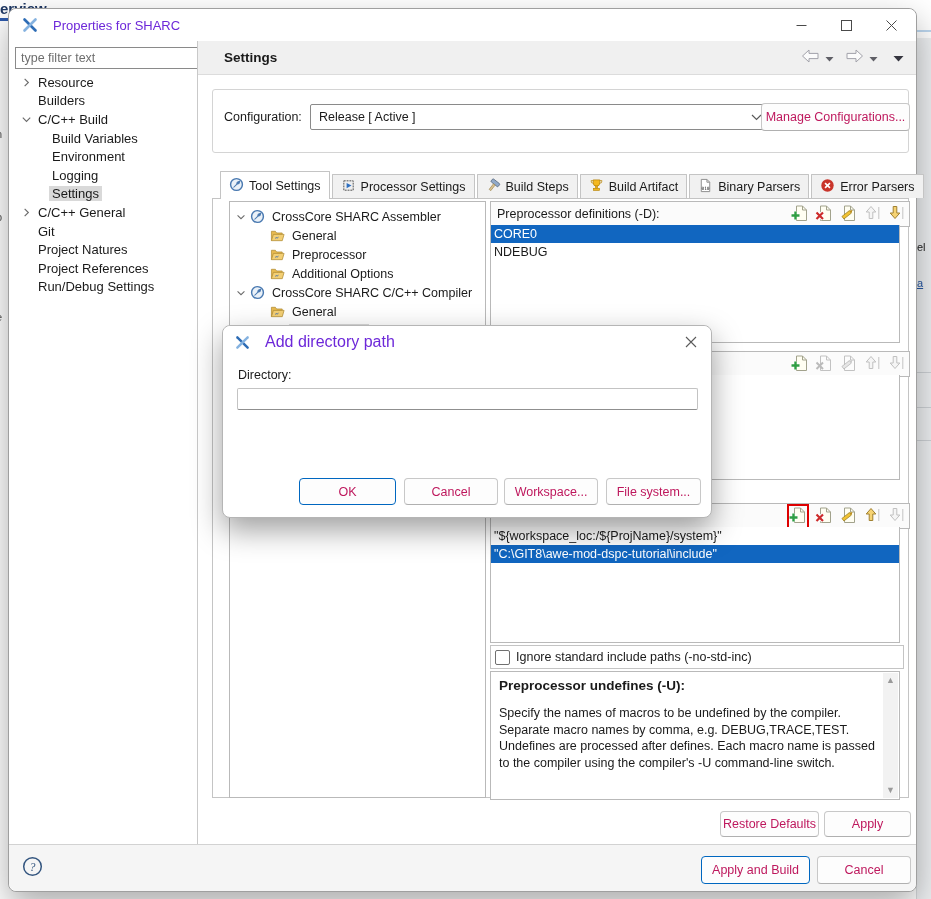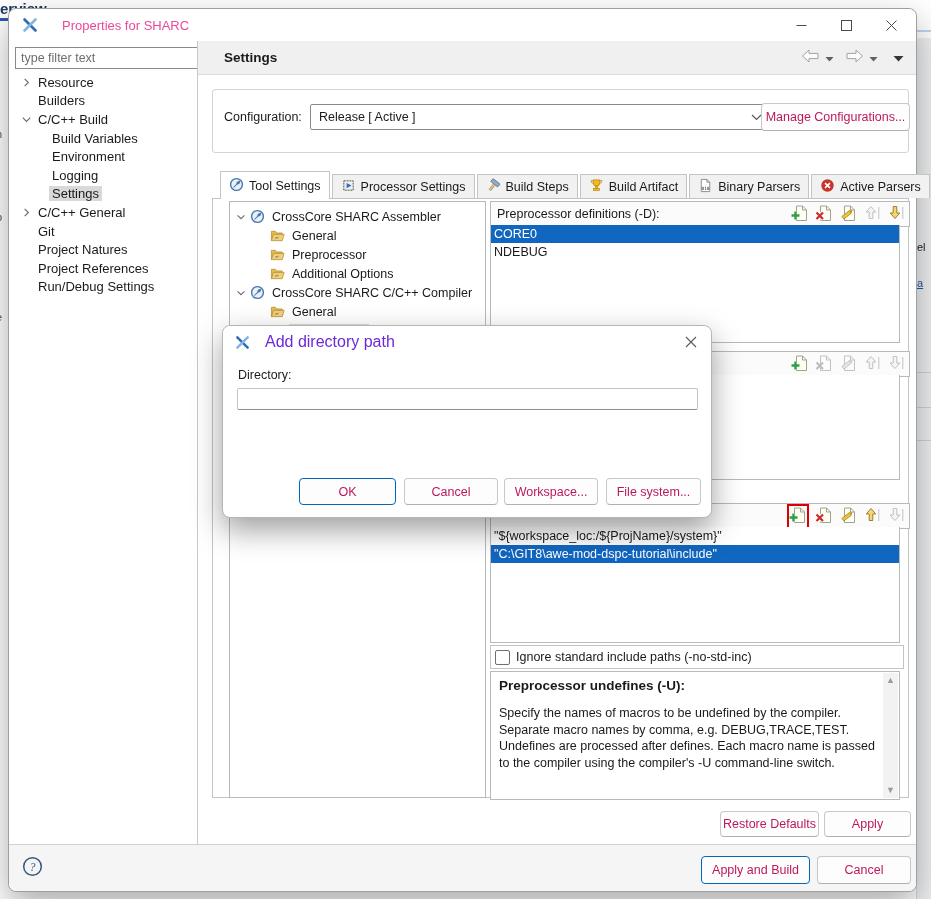--- a/index.html
+++ b/index.html
@@ -19,21 +19,21 @@
   .bg-right-frag{color:#222;font-size:11px;left:917px;width:14px;overflow:hidden;}
   .bg-right-link{color:#2456a4;text-decoration:underline;}
   .bg-right-line{left:916px;width:15px;height:1px;background:#cdd1d5;}
   .bg-top-line{left:916px;top:30px;width:15px;height:2px;background:#bcd6ee;}
 
   
   .dialog{left:8px;top:8px;width:907px;height:882px;background:#fff;
     border:1px solid #9f9f9f;border-radius:8px;
     box-shadow:0 14px 34px rgba(0,0,0,.33);}
   .titlebar{left:0;top:0;width:100%;height:32px;display:flex;align-items:center;border-radius:8px 8px 0 0;background:#fff;}
-  .titlebar .app-title{color:#ec4899;font-size:13px;margin-left:24px;}
+  .titlebar .app-title{color:#6d28d9;font-size:13px;margin-left:15px;}
   .logo{margin-left:13px;display:inline-flex;}
   .win-btn{width:45px;height:32px;display:flex;align-items:center;justify-content:center;color:#4a4a4a;}
   .win-controls{position:absolute;right:2px;top:0;display:flex;}
 
   
   .filter-input{left:6px;top:38px;width:172px;height:20px;border:1px solid #8a8a8a;
     font:12.5px "Liberation Sans",sans-serif;color:#1a1a1a;padding:0 5px;outline:none;}
   .filter-input::placeholder{color:#6e6e6e;}
   .side-tree{left:0;top:64px;width:188px;}
   .s-row{display:flex;align-items:center;height:18.6px;font-size:13px;cursor:default;}
@@ -297,21 +297,21 @@
             <path d="M9.5 1.5v3h3" fill="none" stroke="#8a8a8a"></path>
             <text x="8" y="12.3" text-anchor="middle" font-size="4.8" font-family="monospace" fill="#1a1a1a">010</text>
           </svg></span>
       <span>Binary Parsers</span>
     </div>
     <div class="tab">
       <span><svg width="15" height="15" viewBox="0 0 16 16">
             <circle cx="8" cy="8" r="6.6" fill="#c9352b"></circle>
             <path d="M5.4 5.4l5.2 5.2M10.6 5.4l-5.2 5.2" stroke="#fff" stroke-width="1.7"></path>
           </svg></span>
-      <span>Active Parsers</span>
+      <span>Error Parsers</span>
     </div>
   </div>
   <div class="abs tab-body"></div>
 
   <div class="abs tool-tree" style="z-index:2">
     <div style="height:5px"></div>
     <div class="t-row">
       <span class="t-chev">
           <svg width="12" height="12" viewBox="0 0 14 14">
             <path d="M3 5l4 4 4-4" fill="none" stroke="#6a6a6a" stroke-width="1.2"></path>

